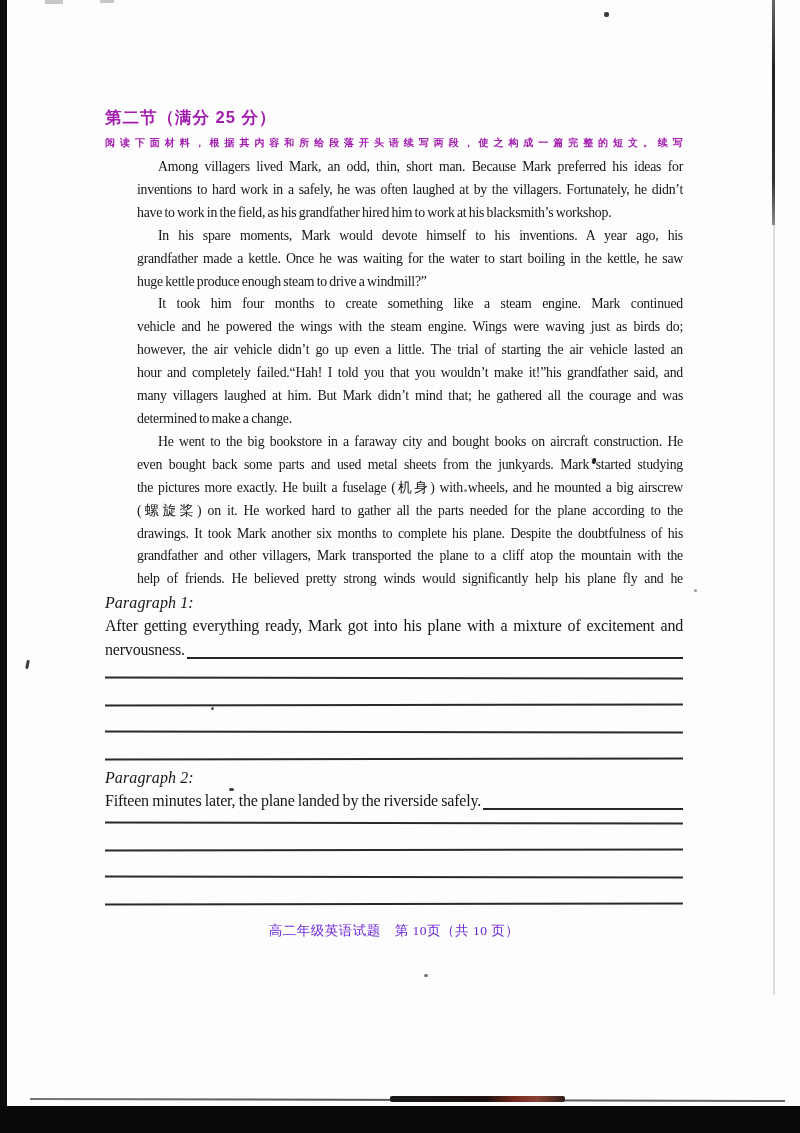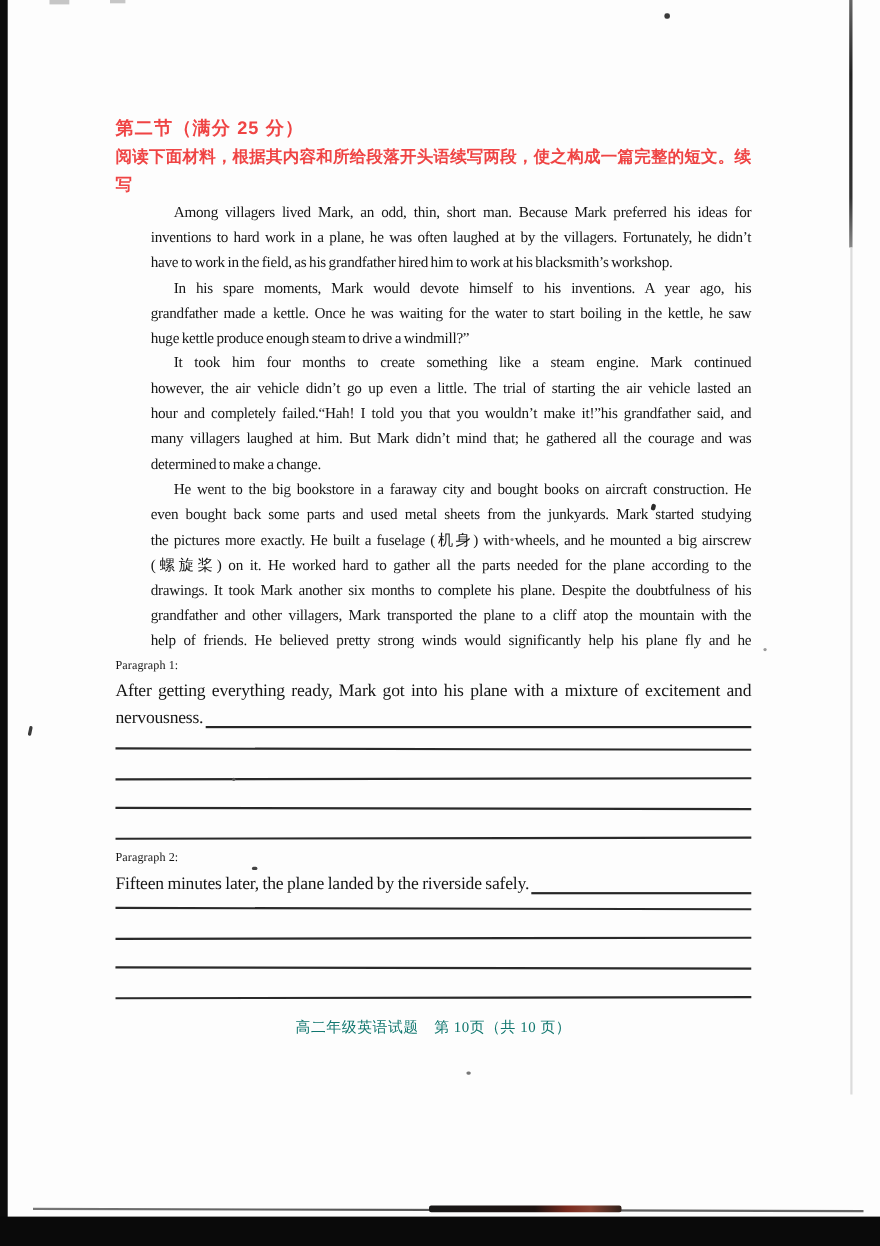--- a/index.html
+++ b/index.html
@@ -17,72 +17,73 @@
   .bottom-darkseg{position:absolute;left:390px;top:1096px;width:175px;height:6px;border-radius:2px;
     background:linear-gradient(90deg,#181818 0%,#1d1210 55%,#7a2a1e 72%,#8a4334 84%,#30201a 100%);}
   .edge-rightline{position:absolute;left:772px;top:0;width:3px;height:225px;
     background:linear-gradient(180deg,#666 0%,#222 30%,#333 80%,#888 100%);}
   .edge-rightline-faint{position:absolute;left:773px;top:225px;width:2px;height:770px;background:#dcdcdc;}
   .smudge{position:absolute;background:#c6c6c6;}
   .dot{position:absolute;border-radius:2px;}
 
   
   .col{position:absolute;left:105px;top:104px;width:578px;}
-  .cn{font-family:"Liberation Sans","DejaVu Sans",sans-serif;font-weight:bold;color:#ef4444;}
+  .cn{font-family:"Liberation Sans","DejaVu Sans",sans-serif;font-weight:bold;color:#a21caf;}
   .sec-header{font-size:16.5px;line-height:26px;letter-spacing:1px;}
-  .instr{font-size:15px;line-height:26px;letter-spacing:0.2px;}
+  .instr{font-size:10px;line-height:26px;letter-spacing:0.2px;}
   .instr .iline1{text-align:justify;text-align-last:justify;}
 
   .eng{font-size:13.8px;line-height:22.9px;letter-spacing:-0.25px;word-spacing:-0.8px;}
   .eng .line{text-align:justify;text-align-last:justify;margin-left:32px;}
   .eng .line.last{text-align-last:left;}
   .para .line:first-child{text-indent:21px;}
 
-  .p-label{font-size:11px;line-height:23px;letter-spacing:0.1px;}
+  .p-label{font-size:16px;line-height:23px;letter-spacing:0.1px;font-style:italic;}
   .opener{font-size:16px;line-height:24px;letter-spacing:-0.2px;word-spacing:-0.5px;}
   .opener.just{text-align:justify;text-align-last:justify;}
   .opener-flex{display:flex;height:24px;}
   .opener-flex .fill{flex:1;border-bottom:2px solid #262626;margin-bottom:3px;margin-left:2px;}
 
   .answer-lines{margin:0;}
   .answer-line{border-bottom:2px solid #2a2a2a;height:25px;}
   .answer-line.first1{height:15px;}
   .answer-line.first2{height:9px;}
   .answer-line:nth-child(odd){transform:rotate(0.12deg);}
   .answer-line:nth-child(even){transform:rotate(-0.1deg);}
 
   .p2-label{margin-top:6px;}
-  .footer{margin-top:17px;text-align:center;font-size:13.5px;letter-spacing:0.5px;color:#0f766e;}
+  .footer{margin-top:17px;text-align:center;font-size:13.5px;letter-spacing:0.5px;color:#6d28d9;}
 </style>
 </head>
 <body>
 
 <div class="paper">
 
   <div class="col">
 
     <div class="cn sec-header">第二节（满分 25 分）</div>
 
     <div class="cn instr">
       <div class="iline1">阅读下面材料，根据其内容和所给段落开头语续写两段，使之构成一篇完整的短文。续写</div>
     </div>
 
     <div class="eng">
       <div class="para">
           <div class="line">Among villagers lived Mark, an odd, thin, short man. Because Mark preferred his ideas for</div>
-          <div class="line">inventions to hard work in a plane, he was often laughed at by the villagers. Fortunately, he didn’t</div>
+          <div class="line">inventions to hard work in a safely, he was often laughed at by the villagers. Fortunately, he didn’t</div>
           <div class="line last">have to work in the field, as his grandfather hired him to work at his blacksmith’s workshop.</div>
         </div>
       <div class="para">
           <div class="line">In his spare moments, Mark would devote himself to his inventions. A year ago, his</div>
           <div class="line">grandfather made a kettle. Once he was waiting for the water to start boiling in the kettle, he saw</div>
           <div class="line last">huge kettle produce enough steam to drive a windmill?”</div>
         </div>
       <div class="para">
           <div class="line">It took him four months to create something like a steam engine. Mark continued</div>
+          <div class="line">vehicle and he powered the wings with the steam engine. Wings were waving just as birds do;</div>
           <div class="line">however, the air vehicle didn’t go up even a little. The trial of starting the air vehicle lasted an</div>
           <div class="line">hour and completely failed.“Hah! I told you that you wouldn’t make it!”his grandfather said, and</div>
           <div class="line">many villagers laughed at him. But Mark didn’t mind that; he gathered all the courage and was</div>
           <div class="line last">determined to make a change.</div>
         </div>
       <div class="para">
           <div class="line">He went to the big bookstore in a faraway city and bought books on aircraft construction. He</div>
           <div class="line">even bought back some parts and used metal sheets from the junkyards. Mark started studying</div>
           <div class="line">the pictures more exactly. He built a fuselage (机身) with wheels, and he mounted a big airscrew</div>
           <div class="line">(螺旋桨) on it. He worked hard to gather all the parts needed for the plane according to the</div>

